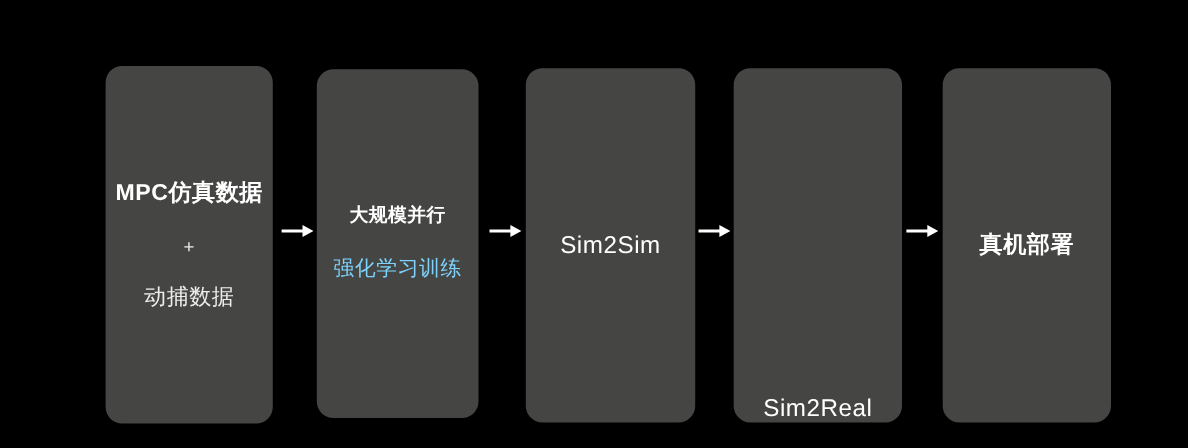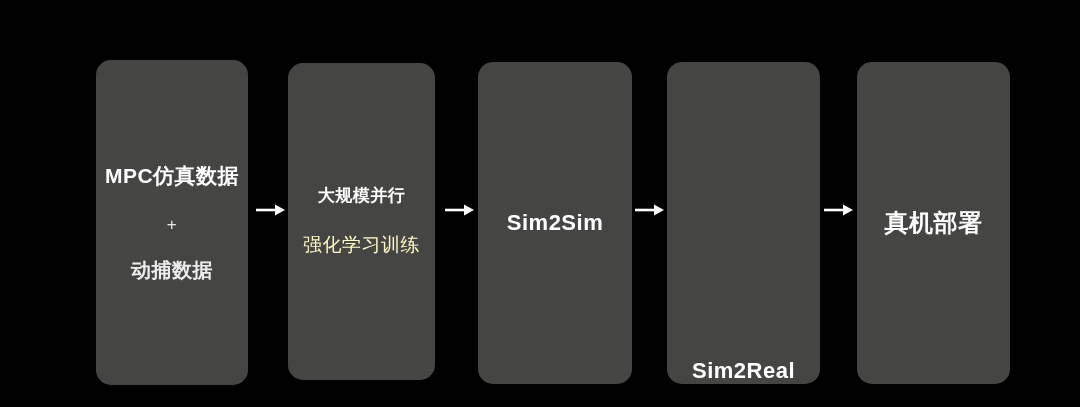--- a/index.html
+++ b/index.html
@@ -39,33 +39,33 @@
   .stage-line {
     display: block;
     white-space: nowrap;
     letter-spacing: 0.5px;
   }
 
   
   #stage-1 { left: 96px;  top: 60px; width: 152px; height: 325px; }
   #stage-1 .l1 { font-size: 21px; font-weight: bold; color: #ffffff; }
   #stage-1 .l2 { font-size: 17px; font-weight: normal; color: #e9e9e9; margin-top: 27px; }
-  #stage-1 .l3 { font-size: 20px; font-weight: bold; color: #ededed; margin-top: 23px; }
+  #stage-1 .l3 { font-size: 20px; font-weight: normal; color: #ededed; margin-top: 23px; }
 
   
   #stage-2 { left: 288px; top: 63px; width: 147px; height: 317px; }
   #stage-2 .l1 { font-size: 17px; font-weight: bold; color: #ffffff; }
-  #stage-2 .l2 { font-size: 19px; font-weight: normal; color: #fef9c3; margin-top: 28px; }
+  #stage-2 .l2 { font-size: 19px; font-weight: normal; color: #7dd3fc; margin-top: 28px; }
 
   
   #stage-3 { left: 478px; top: 62px; width: 154px; height: 322px; }
   #stage-4 { left: 667px; top: 62px; width: 153px; height: 322px; justify-content: flex-end; }
   #stage-5 { left: 857px; top: 62px; width: 153px; height: 322px; }
-  #stage-3 .l1, #stage-4 .l1 { font-size: 22px; font-weight: bold; color: #ffffff; }
-  #stage-5 .l1 { font-size: 24px; font-weight: bold; color: #ffffff; }
+  #stage-3 .l1, #stage-4 .l1 { font-size: 22px; font-weight: normal; color: #ffffff; }
+  #stage-5 .l1 { font-size: 21px; font-weight: bold; color: #ffffff; }
 
   
   .arrow {
     position: absolute;
     top: 199px;
     width: 30px;
     height: 22px;
     display: block;
   }
   #arrow-1 { left: 255px; }

